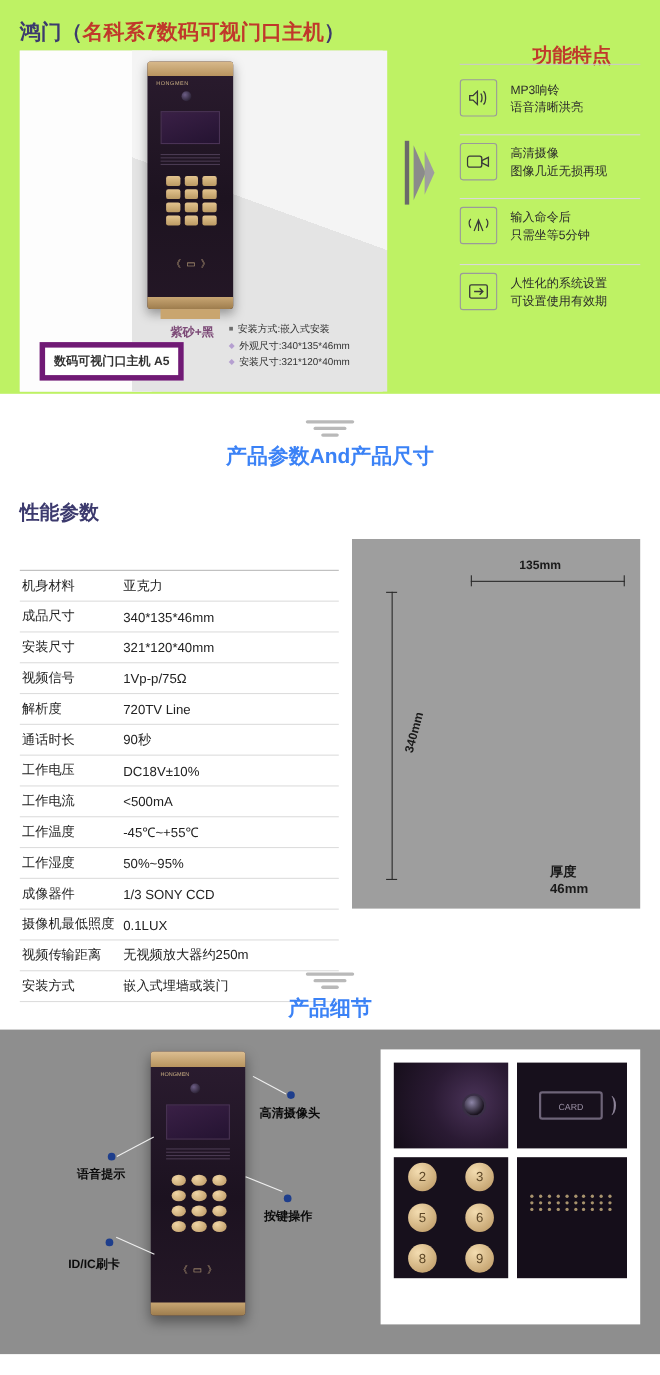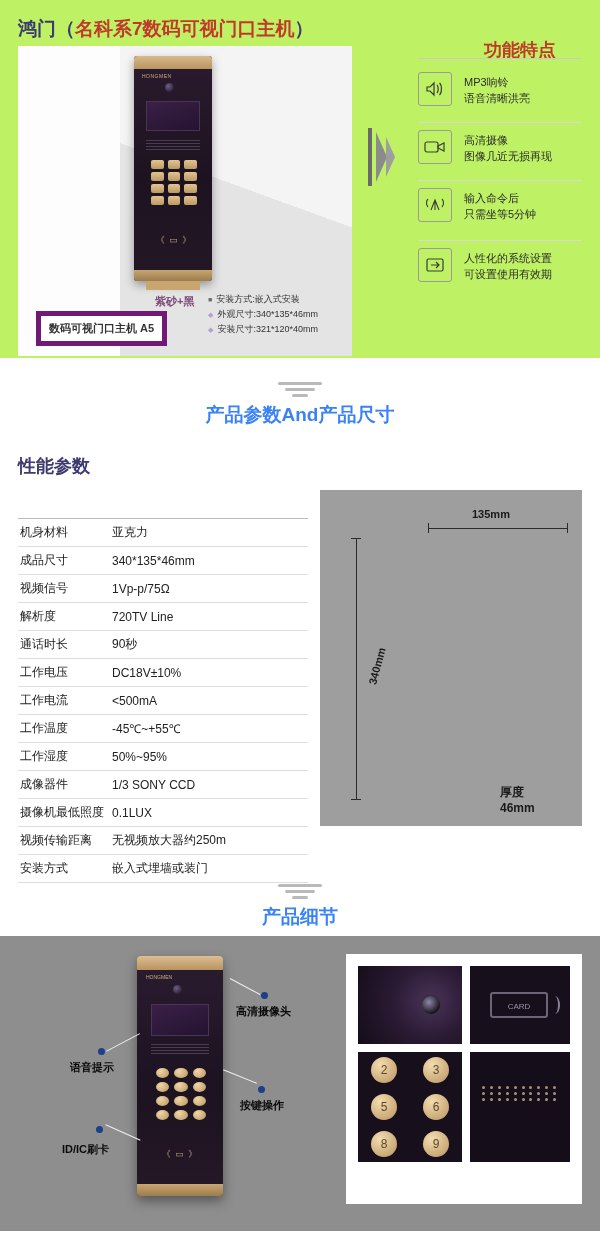--- a/index.html
+++ b/index.html
@@ -276,20 +276,24 @@
       <tbody>
           <tr>
             <td class="k">机身材料</td>
             <td>亚克力</td>
           </tr>
       <tr>
             <td class="k">成品尺寸</td>
             <td>340*135*46mm</td>
           </tr>
       <tr>
+            <td class="k">安装尺寸</td>
+            <td>321*120*40mm</td>
+          </tr>
+      <tr>
             <td class="k">视频信号</td>
             <td>1Vp-p/75Ω</td>
           </tr>
       <tr>
             <td class="k">解析度</td>
             <td>720TV Line</td>
           </tr>
       <tr>
             <td class="k">通话时长</td>
             <td>90秒</td>

